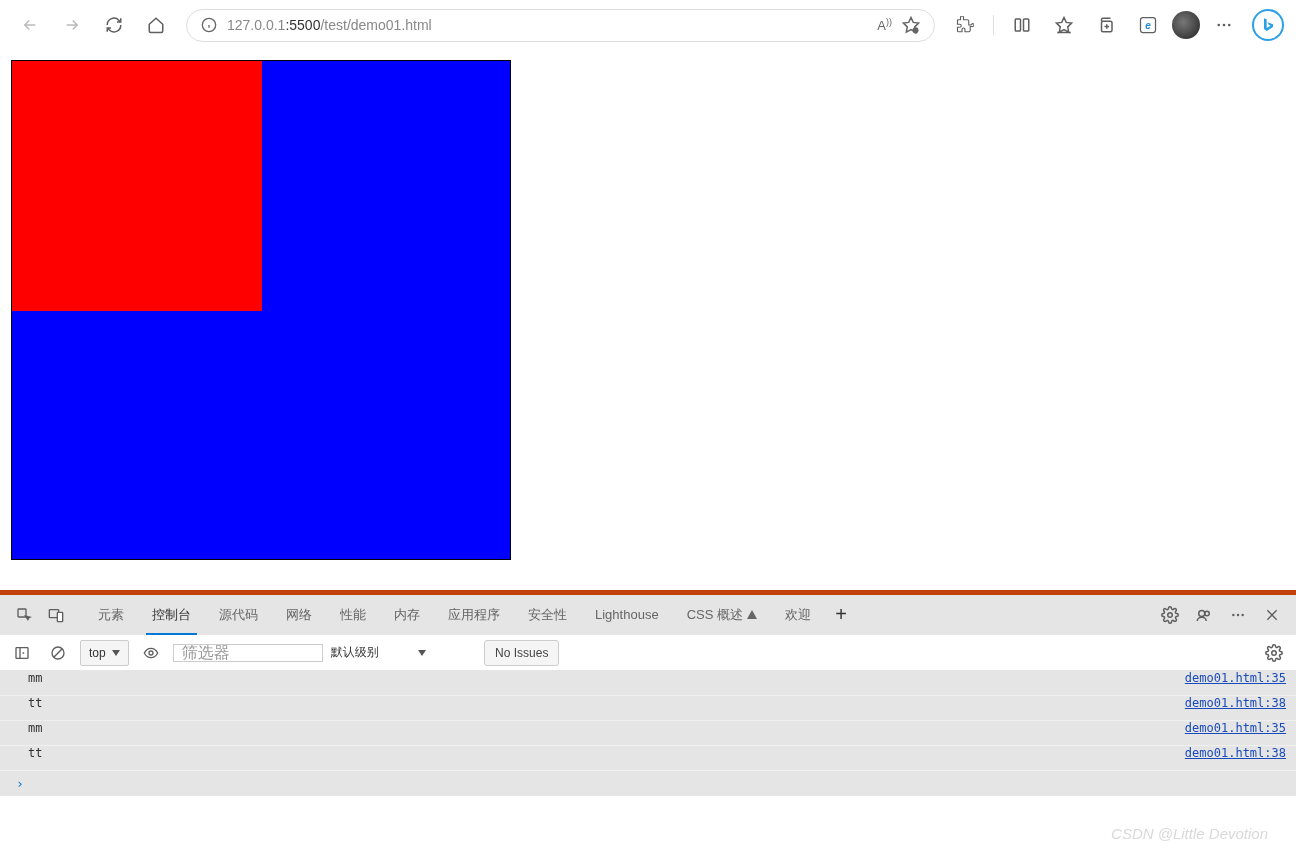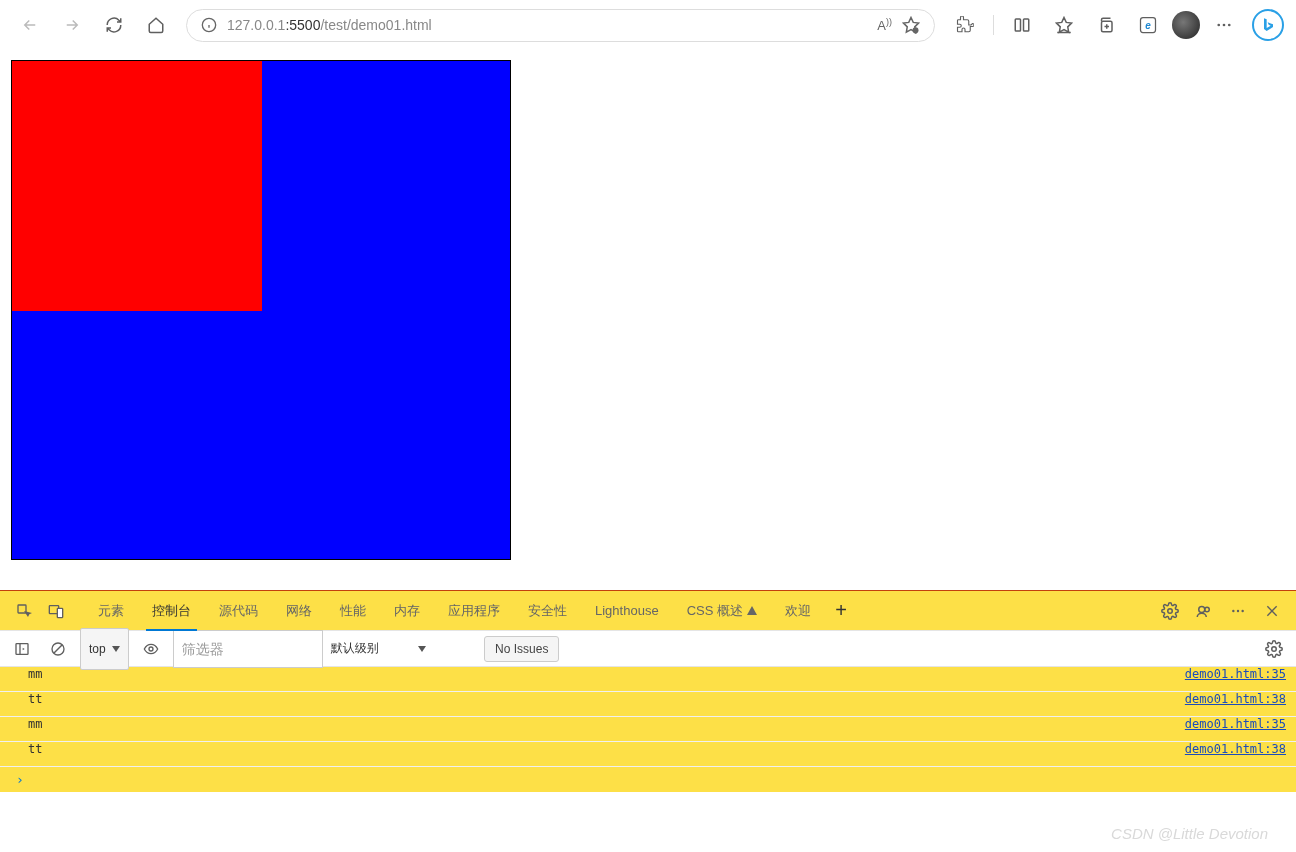--- a/index.html
+++ b/index.html
@@ -16,33 +16,33 @@
     .vsep { width:1px; height:20px; background:#ddd; margin:0 4px; }
     .avatar { width:28px; height:28px; border-radius:50%; background: radial-gradient(circle at 40% 40%, #777 0%, #333 80%); }
     .bing { width:32px; height:32px; border:2px solid #2aa0e6; border-radius:50%; display:flex; align-items:center; justify-content:center; color:#2aa0e6; font-weight:bold; font-size:18px; margin-left:4px; }
 
     
     .viewport { position:relative; height:540px; background:#fff; }
     .blue-box { position:absolute; left:11px; top:10px; width:500px; height:500px; background:#0000ff; border:1px solid #000; }
     .red-box { position:absolute; left:0; top:0; width:250px; height:250px; background:#ff0000; }
 
     
-    .devtools { border-top:1px solid #c2410c; background:#fde047; position:relative; }
+    .devtools { border-top:5px solid #c2410c; background:#e5e5e5; position:relative; }
     .dt-tabs { height:40px; display:flex; align-items:center; padding:0 8px; gap:0; border-bottom:1px solid #e5e5e5; }
     .dt-icon-btn { width:32px; height:32px; display:flex; align-items:center; justify-content:center; color:#5f5f5f; }
     .dt-tab { padding:0 14px; height:40px; display:flex; align-items:center; color:#666; font-size:13px; position:relative; white-space:nowrap; }
     .dt-tab.active { color:#333; }
     .dt-tab.active::after { content:""; position:absolute; left:8px; right:8px; bottom:0; height:2px; background:#0078d4; }
     .dt-tabs-right { margin-left:auto; display:flex; align-items:center; gap:2px; }
     .dt-badge { display:inline-block; width:0; height:0; border-left:5px solid transparent; border-right:5px solid transparent; border-bottom:9px solid #666; margin-left:4px; vertical-align:middle; }
 
     .dt-console-toolbar { height:36px; display:flex; align-items:center; padding:0 8px; gap:8px; border-bottom:1px solid #e5e5e5; background:#fff; }
     .ct-btn { width:28px; height:28px; display:flex; align-items:center; justify-content:center; color:#5f5f5f; }
-    .ct-select { height:42px; border:1px solid #ccc; background:#f5f5f5; display:flex; align-items:center; padding:0 8px; gap:6px; font-size:12px; color:#333; border-radius:2px; }
-    .ct-input { height:38px; border:1px solid #ccc; background:#fff; padding:0 8px; font-size:14px; width:150px; color:#333; }
+    .ct-select { height:26px; border:1px solid #ccc; background:#f5f5f5; display:flex; align-items:center; padding:0 8px; gap:6px; font-size:12px; color:#333; border-radius:2px; }
+    .ct-input { height:18px; border:1px solid #ccc; background:#fff; padding:0 8px; font-size:16px; width:150px; color:#333; }
     .ct-input::placeholder { color:#999; }
     .ct-label { font-size:12px; color:#333; display:flex; align-items:center; gap:18px; }
     .ct-issues { height:26px; border:1px solid #ccc; background:#f5f5f5; border-radius:3px; padding:0 10px; display:flex; align-items:center; font-size:12px; color:#444;margin-left:32px; }
     .ct-right { margin-left:auto; }
 
     .console-rows { }
     .console-row { display:flex; align-items:flex-start; height:25px; border-bottom:1px solid #f0f0f0; padding:0 10px 0 28px; font-family:Consolas,monospace; font-size:12px; }
     .console-row .msg { flex:1; color:#333; }
     .console-row .src { color:#1a4bbb; text-decoration:underline; }
     .console-prompt { padding:5px 10px 5px 16px; color:#0078d4; font-family:Consolas,monospace; font-size:13px; }

